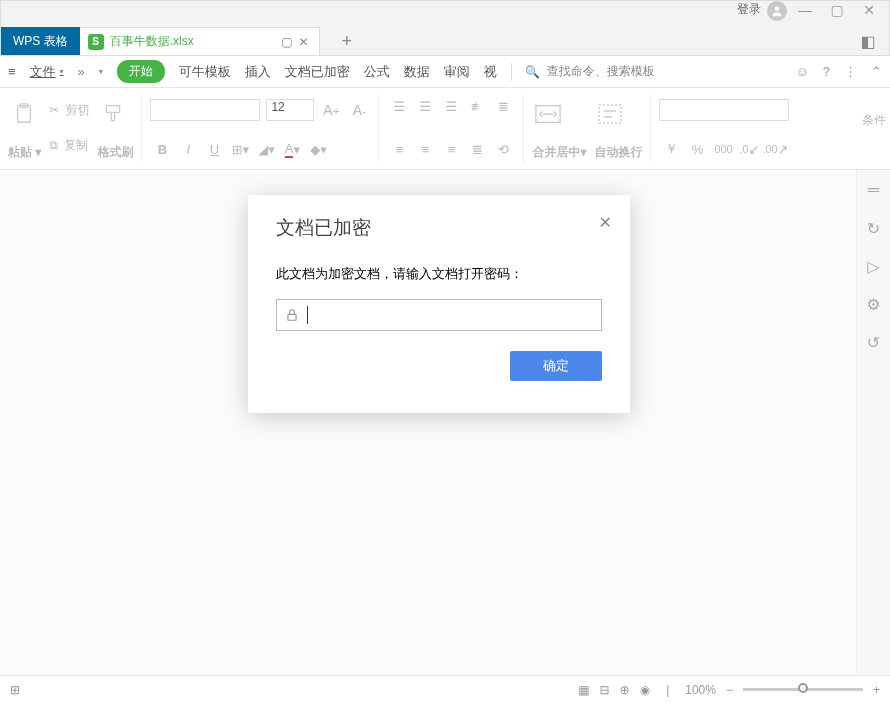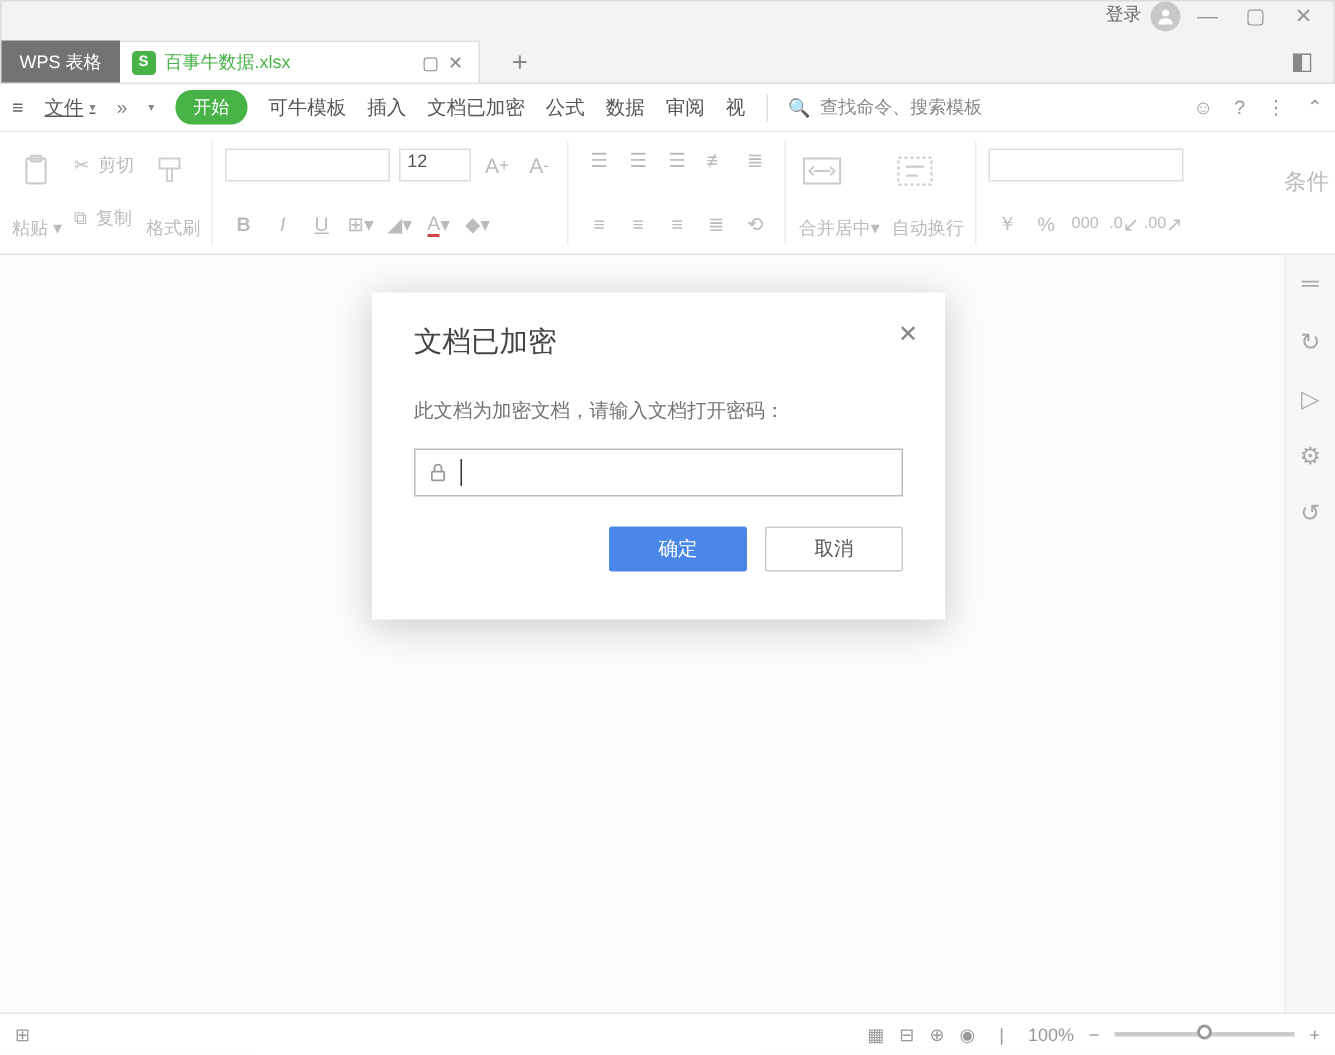--- a/index.html
+++ b/index.html
@@ -7,21 +7,21 @@
     
     
     .titlebar { height: 26px; background: #f1f4f3; display: flex; justify-content: flex-end; padding-right: 6px; gap: 4px; border: 1px solid #ddd; border-bottom: none; }
     .titlebar .login { font-size: 12px; color: #666; margin-right: 2px; }
     .titlebar .avatar { width: 20px; height: 20px; border-radius: 50%; background: #c8c8c8; display: flex; align-items: center; justify-content: center; }
     .titlebar .avatar svg { width: 14px; height: 14px; fill: #fff; }
     .titlebar .winbtn { width: 28px; height: 18px; display: flex; align-items: center; justify-content: center; color: #999; font-size: 14px; }
     
     
     .tabbar { height: 30px; background: #f1f4f3; display: flex; align-items: flex-end; border: 1px solid #ddd; border-top: none; }
-    .app-tab { height: 28px; background: #737373; color: #fff; font-size: 12px; padding: 0 12px; display: flex; align-items: center; }
+    .app-tab { height: 28px; background: #0369a1; color: #fff; font-size: 12px; padding: 0 12px; display: flex; align-items: center; }
     .doc-tab { height: 28px; background: #fff; border-top: 1px solid #ddd; border-right: 1px solid #ddd; padding: 0 10px 0 8px; display: flex; align-items: center; gap: 6px; font-size: 12px; color: #47b347; min-width: 240px; }
     .doc-tab .icon-s { width: 16px; height: 16px; background: #47b347; border-radius: 3px; color: #fff; font-size: 10px; display: flex; align-items: center; justify-content: center; font-weight: bold; }
     .doc-tab .spacer { flex: 1; }
     .doc-tab .tabact { color: #888; font-size: 12px; }
     .add-tab { width: 30px; height: 28px; display: flex; align-items: center; justify-content: center; color: #888; font-size: 18px; margin-left: 12px; }
     .tabbar .tabspacer { flex: 1; }
     .tabbar .panel-icon { width: 30px; height: 28px; display: flex; align-items: center; justify-content: center; color: #888; margin-right: 6px; }
     
     
     .menubar { height: 32px; display: flex; align-items: center; padding: 0 8px; gap: 14px; font-size: 13px; border-bottom: 1px solid #e5e5e5; }
@@ -33,21 +33,21 @@
     .menubar .menu-item { color: #555; font-size: 13px; }
     .menubar .divider { width: 1px; height: 18px; background: #ddd; }
     .menubar .search-area { display: flex; align-items: center; gap: 6px; color: #888; font-size: 12px; flex: 0 0 auto; }
     .menubar .right-icons { margin-left: auto; display: flex; gap: 14px; align-items: center; color: #999; }
     
     
     .ribbon { height: 82px; border-bottom: 1px solid #e5e5e5; display: flex; padding: 6px 8px; gap: 8px; color: #bbb; position: relative; }
     .ribbon-group { display: flex; flex-direction: column; justify-content: space-between; padding-bottom: 2px; }
     .ribbon-sep { width: 1px; background: #eee; }
     .rg-row { display: flex; align-items: center; gap: 6px; font-size: 12px; height: 32px; }
-    .rg-label { font-size: 12px; text-align: center; }
+    .rg-label { font-size: 12px; text-align: center; font-weight: bold; }
     .btn-icon { width: 22px; height: 22px; display: flex; align-items: center; justify-content: center; font-size: 14px; }
     .big-icon { width: 32px; height: 40px; display: flex; flex-direction: column; align-items: center; justify-content: center; }
     .font-select { width: 110px; height: 22px; border: 1px solid #ddd; background: #fff; }
     .size-select { width: 48px; height: 22px; border: 1px solid #ddd; background: #fff; padding: 0 4px; font-size: 12px; color: #555; }
     .fmt-row { display: flex; gap: 2px; }
     .fmt-btn { width: 24px; height: 24px; display: flex; align-items: center; justify-content: center; font-size: 13px; }
     .acct-select { width: 130px; height: 22px; border: 1px solid #ddd; background: #fff; }
     
     
     .main-area { position: absolute; top: 170px; bottom: 28px; left: 0; right: 34px; background: #fbfbfb; }
@@ -59,32 +59,32 @@
     
     .statusbar { position: absolute; bottom: 0; left: 0; right: 0; height: 28px; border-top: 1px solid #e5e5e5; display: flex; align-items: center; padding: 0 10px; gap: 10px; color: #999; font-size: 12px; }
     .statusbar .spacer { flex: 1; }
     .zoom-slider { width: 120px; height: 3px; background: #ccc; position: relative; }
     .zoom-slider .handle { position: absolute; width: 10px; height: 10px; border-radius: 50%; background: #fff; border: 2px solid #999; top: -5px; left: 55px; }
     
     
     .dialog-overlay { position: absolute; top: 195px; left: 248px; width: 382px; height: 218px; background: #fff; box-shadow: 0 4px 24px rgba(0,0,0,0.2); }
     .dialog-close { position: absolute; top: 18px; right: 18px; color: #888; font-size: 16px; }
     .dialog-title { font-size: 19px; color: #444; padding: 20px 28px 14px; }
-    .dialog-msg { font-size: 13px; color: #737373; padding: 10px 28px; }
+    .dialog-msg { font-size: 13px; color: #000000; padding: 10px 28px; }
     .dialog-input-wrap { margin: 6px 28px 20px; height: 32px; border: 1px solid #bbb; display: flex; align-items: center; padding: 0 8px; gap: 8px; }
     .dialog-input-wrap svg { width: 14px; height: 14px; stroke: #999; fill: none; }
     .dialog-input { flex: 1; border: none; outline: none; font-size: 13px; }
     .dialog-cursor { width: 1px; height: 18px; background: #333; animation: blink 1s infinite; }
     @keyframes blink { 50% { opacity: 0; } }
     .dialog-btns { display: flex; gap: 12px; justify-content: flex-end; padding: 0 28px; }
     .dialog-btn { width: 92px; height: 30px; display: flex; align-items: center; justify-content: center; font-size: 13px; border-radius: 2px; }
     .btn-primary { background: #4a87e8; color: #fff; }
     .btn-default { background: #fff; border: 1px solid #ccc; color: #555; }
     
-    .cond-label { position: absolute; right: 4px; top: 112px; font-size: 15px; color: #bbb; }
+    .cond-label { position: absolute; right: 4px; top: 112px; font-size: 12px; color: #bbb; }
   </style>
 </head>
 <body>
 
 <div class="titlebar">
   <span class="login">登录</span>
   <span class="avatar">
       <svg viewBox="0 0 24 24">
         <circle cx="12" cy="8" r="4"></circle>
         <path d="M4 20c0-4 4-6 8-6s8 2 8 6v1H4z"></path>
@@ -266,15 +266,14 @@
   <div class="dialog-input-wrap">
     <svg viewBox="0 0 24 24" stroke-width="2">
         <rect x="5" y="11" width="14" height="10" rx="1"></rect>
         <path d="M8 11V7a4 4 0 018 0v4"></path>
       </svg>
     <div class="dialog-cursor"></div>
     <input class="dialog-input" type="password" style="">
   </div>
   <div class="dialog-btns">
     <div class="dialog-btn btn-primary">确定</div>
-    <div class="dialog-btn btn-default">取消</div>
   </div>
 </div>
 
 </body></html>

